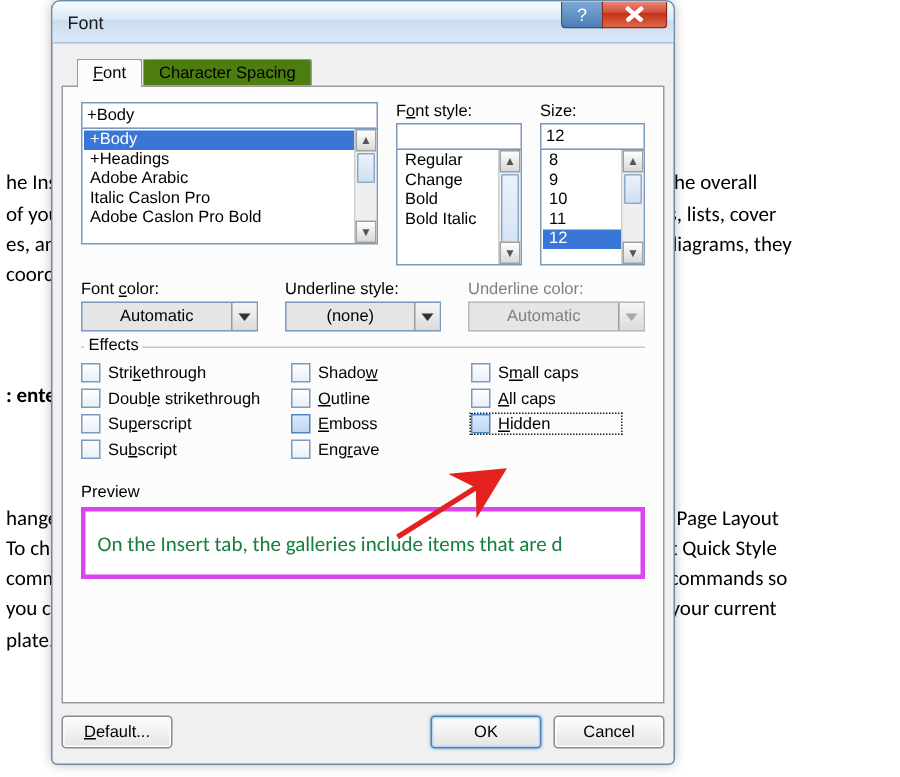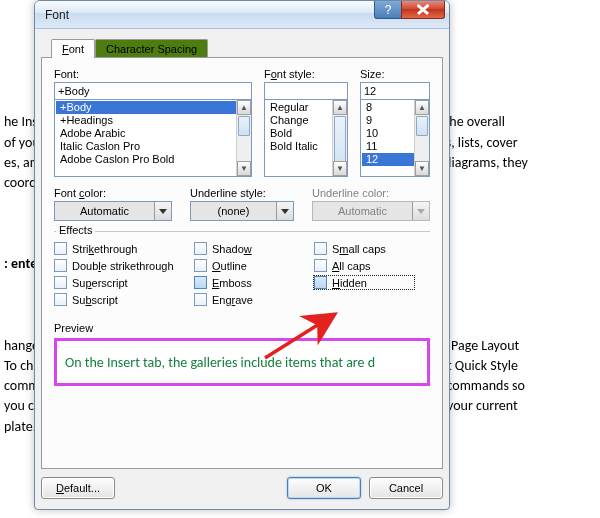--- a/index.html
+++ b/index.html
@@ -286,21 +286,20 @@
   <div class="dlg-body">
     <div class="tabstrip">
       <div class="tab active"><u>F</u><span>ont</span></div>
       <div class="tab inactive"><span>Character Spacing</span></div>
     </div>
 
     <div class="tabpanel">
 
       <div class="row1">
         <div class="col-font">
-          <span class="lbl">Font:</span>
           <input class="combo-input" value="+Body" style="">
           <div class="listbox">
             <div class="items">
               <div class="item selected">+Body</div>
               <div class="item">+Headings</div>
               <div class="item">Adobe Arabic</div>
               <div class="item">Italic Caslon Pro</div>
               <div class="item">Adobe Caslon Pro Bold</div>
             </div>
             <div class="scrollbar">

